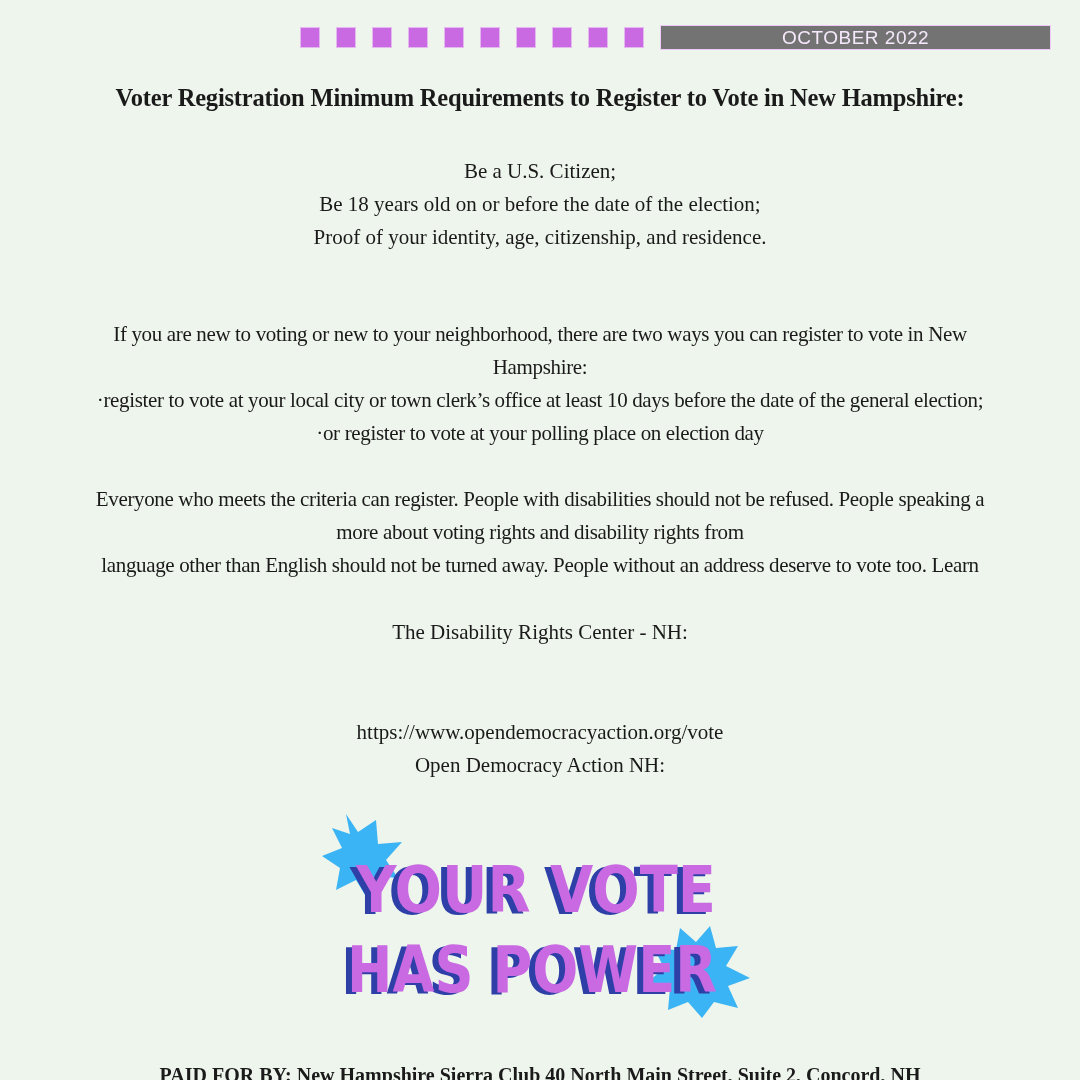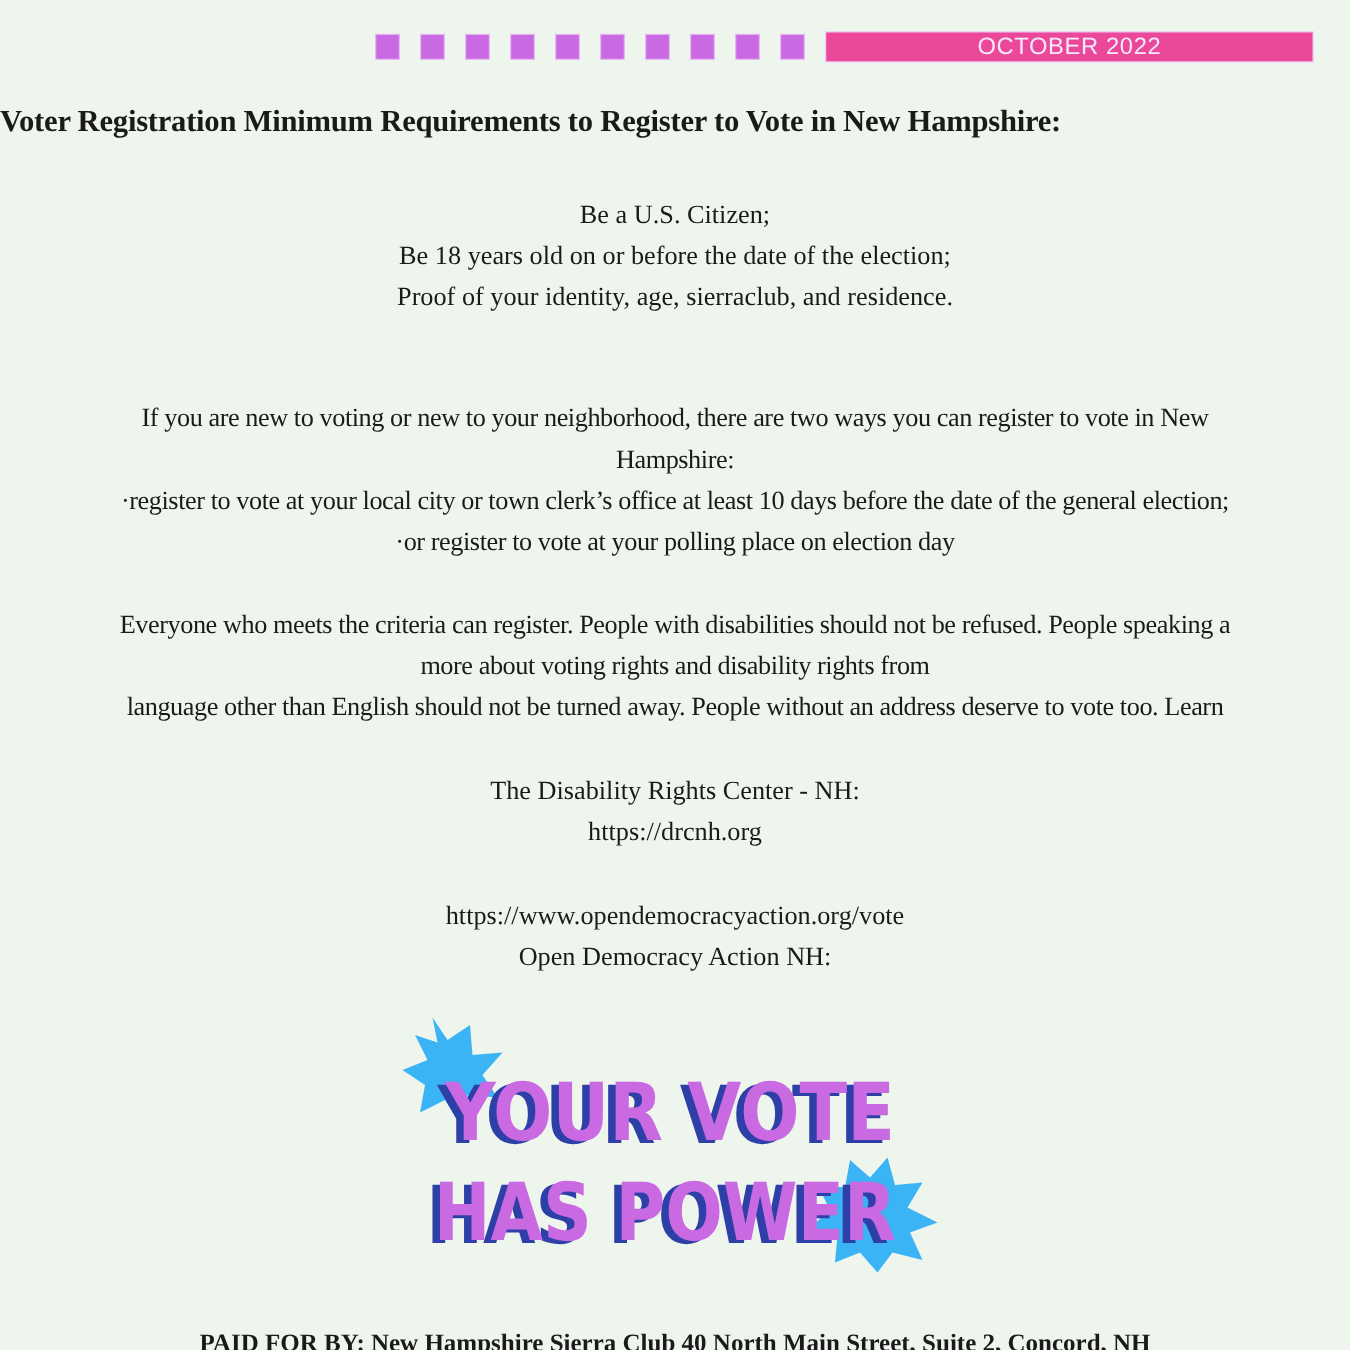--- a/index.html
+++ b/index.html
@@ -27,35 +27,36 @@
       height: 19px;
       background: #c96ae3;
       box-shadow: 0 0 0 1px #e6b8f2;
     }
     .date-bar {
       position: absolute;
       top: 26px;
       left: 661px;
       width: 389px;
       height: 23px;
-      background: #ec4899;
+      background: #737373;
       box-shadow: 0 0 0 1px #efc9f7;
       color: #f5e9fb;
       font-family: "Liberation Sans", "DejaVu Sans", sans-serif;
       font-size: 19px;
       letter-spacing: 0.5px;
       text-align: center;
       line-height: 24px;
       font-weight: normal;
     }
     .title {
       position: absolute;
       top: 84px;
       left: 0;
       width: 1080px;
+      text-align: center;
       font-size: 24.5px;
       font-weight: bold;
       letter-spacing: -0.2px;
     }
     .block {
       position: absolute;
       left: 30px;
       width: 1020px;
       text-align: center;
       font-size: 21px;
@@ -106,39 +107,38 @@
   <div class="sq"></div>
   <div class="sq"></div>
 </div>
 <div class="date-bar">OCTOBER 2022</div>
 
 <div class="title">Voter Registration Minimum Requirements to Register to Vote in New Hampshire:</div>
 
 <div class="block req">
   <span class="line">Be a U.S. Citizen;</span>
   <span class="line">Be 18 years old on or before the date of the election;</span>
-  <span class="line">Proof of your identity, age, sierraclub, and residence.</span>
+  <span class="line">Proof of your identity, age, citizenship, and residence.</span>
 </div>
 
 <div class="block ways">
   <span class="line">If you are new to voting or new to your neighborhood, there are two ways you can register to vote in New</span>
   <span class="line">Hampshire:</span>
   <span class="line">·register to vote at your local city or town clerk’s office at least 10 days before the date of the general election;</span>
   <span class="line">·or register to vote at your polling place on election day</span>
 </div>
 
 <div class="block everyone">
   <span class="line">Everyone who meets the criteria can register. People with disabilities should not be refused. People speaking a</span>
   <span class="line">more about voting rights and disability rights from</span>
   <span class="line">language other than English should not be turned away. People without an address deserve to vote too. Learn</span>
 </div>
 
 <div class="block drc">
   <span class="line">The Disability Rights Center - NH:</span>
-  <span class="line">https://drcnh.org</span>
 </div>
 <div class="block oda">
   <span class="line">https://www.opendemocracyaction.org/vote</span>
   <span class="line">Open Democracy Action NH:</span>
 </div>
 
 <div class="logo">
   <svg width="440" height="210" viewBox="0 0 440 210" xmlns="http://www.w3.org/2000/svg">
 
     <polygon fill="#3bb4f5" points="28,4 40,22 58,10 60,34 84,32 68,50 80,68 56,66 50,90 38,70 18,80 22,58 4,46 24,38 14,18 32,24"></polygon>

